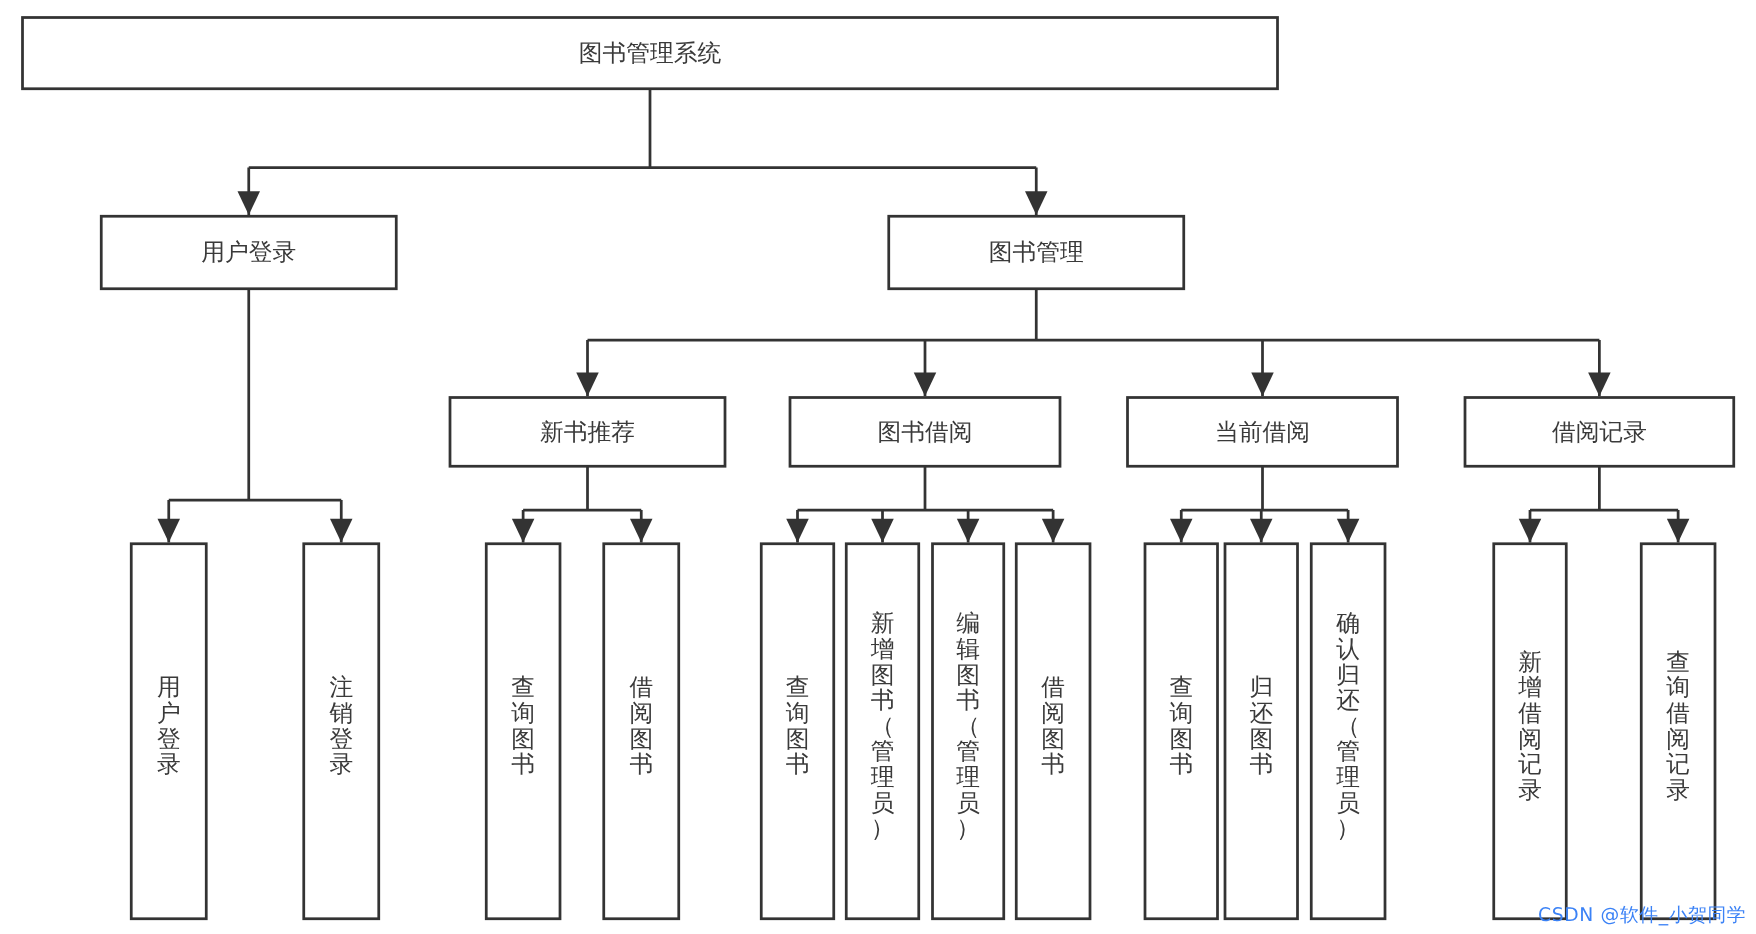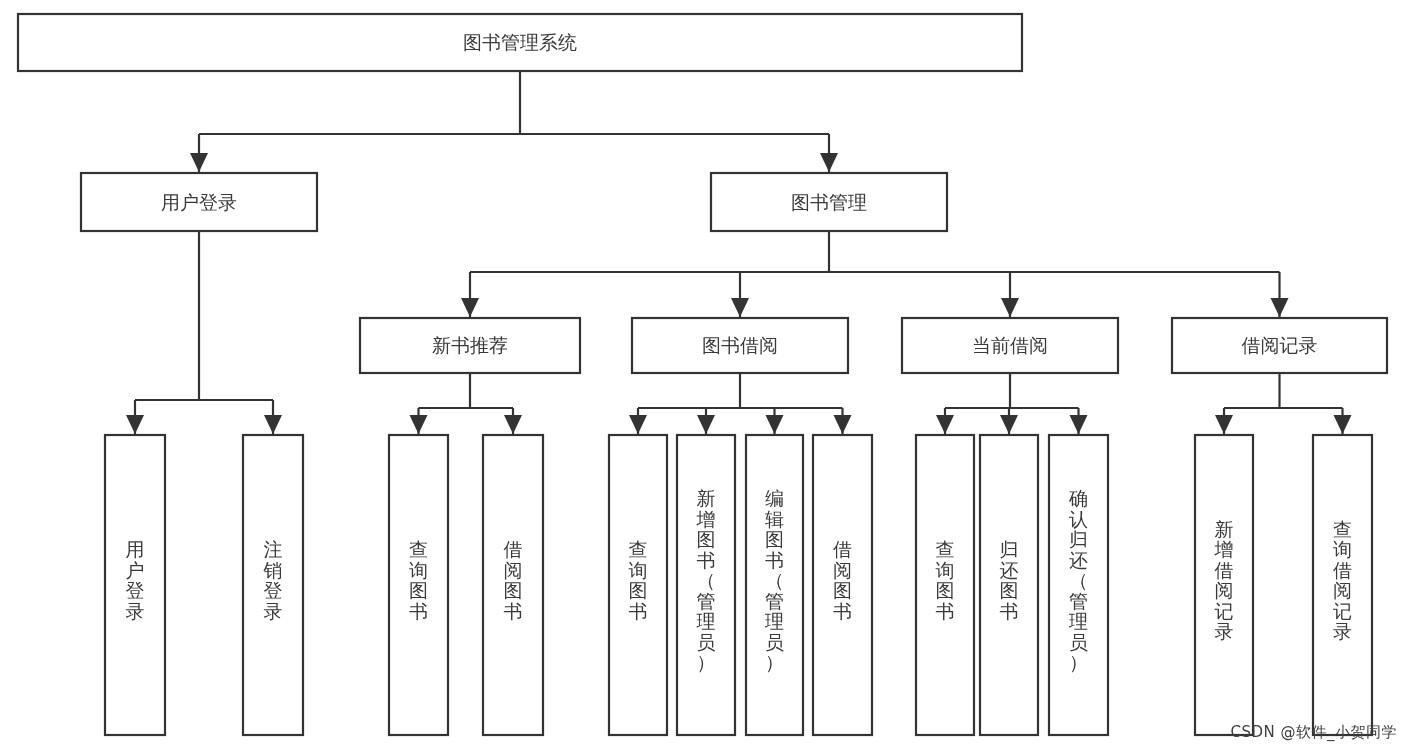--- a/index.html
+++ b/index.html
@@ -54,21 +54,21 @@
     font-size: 19px;
     fill: #3a3a3a;
     text-anchor: middle;
   }
   .watermark {
     position: absolute;
     right: 8px;
     bottom: 5px;
     font-family: "DejaVu Sans", "Liberation Sans", sans-serif;
     font-size: 15px;
-    color: #404040;
+    color: #3b82f6;
     letter-spacing: 0.5px;
     white-space: nowrap;
     pointer-events: none;
   }
 </style>
 </head>
 <body>
 
 <div id="diagram-root">
 

